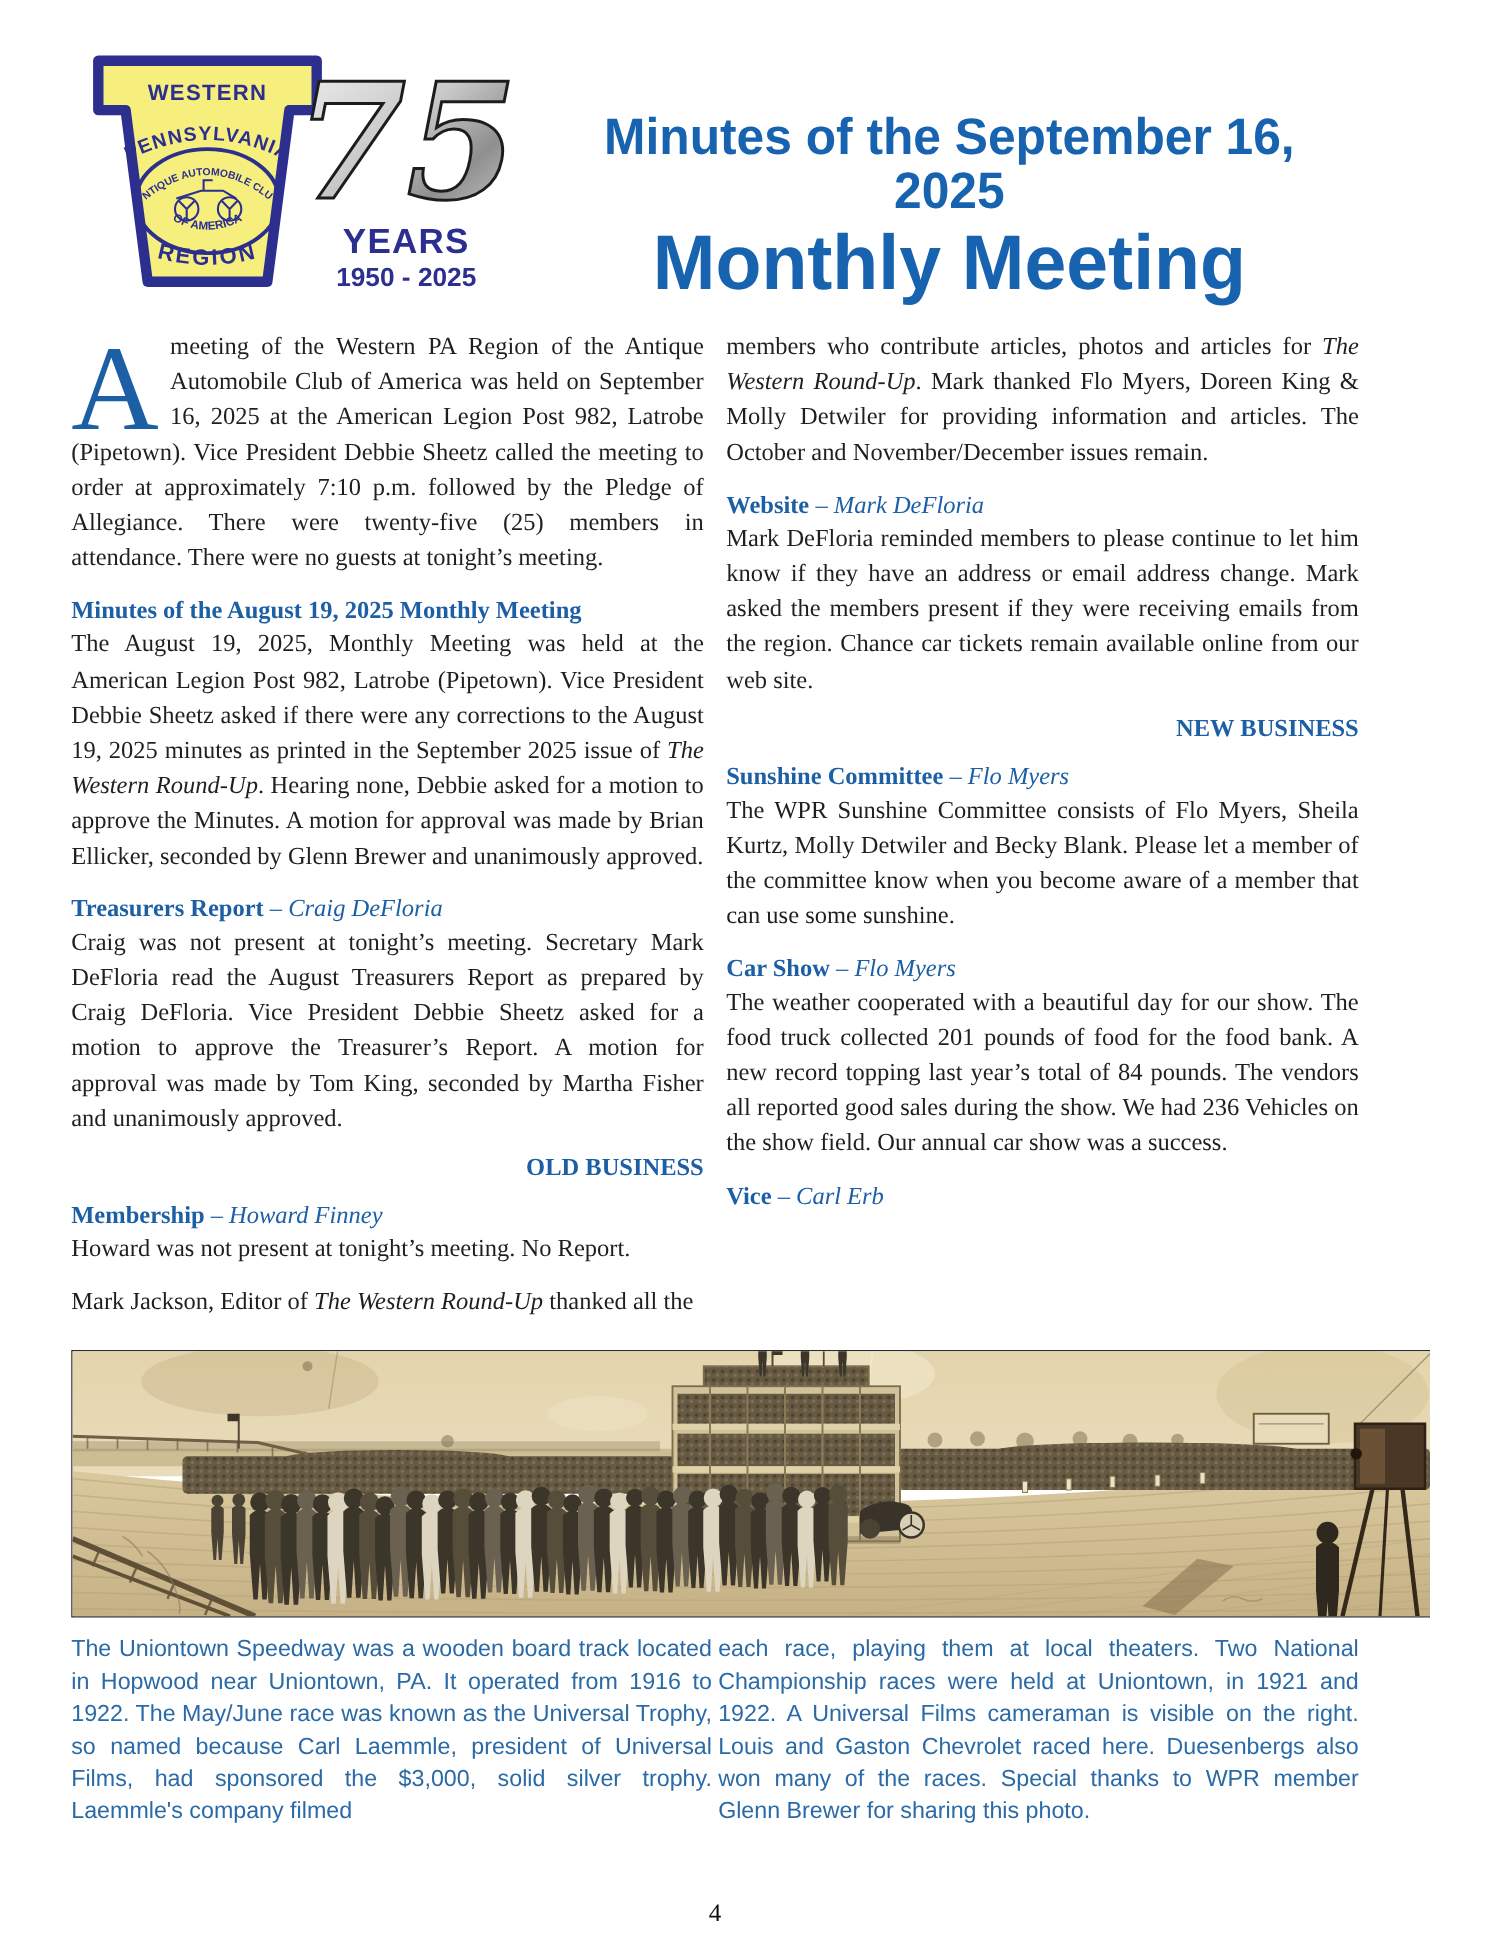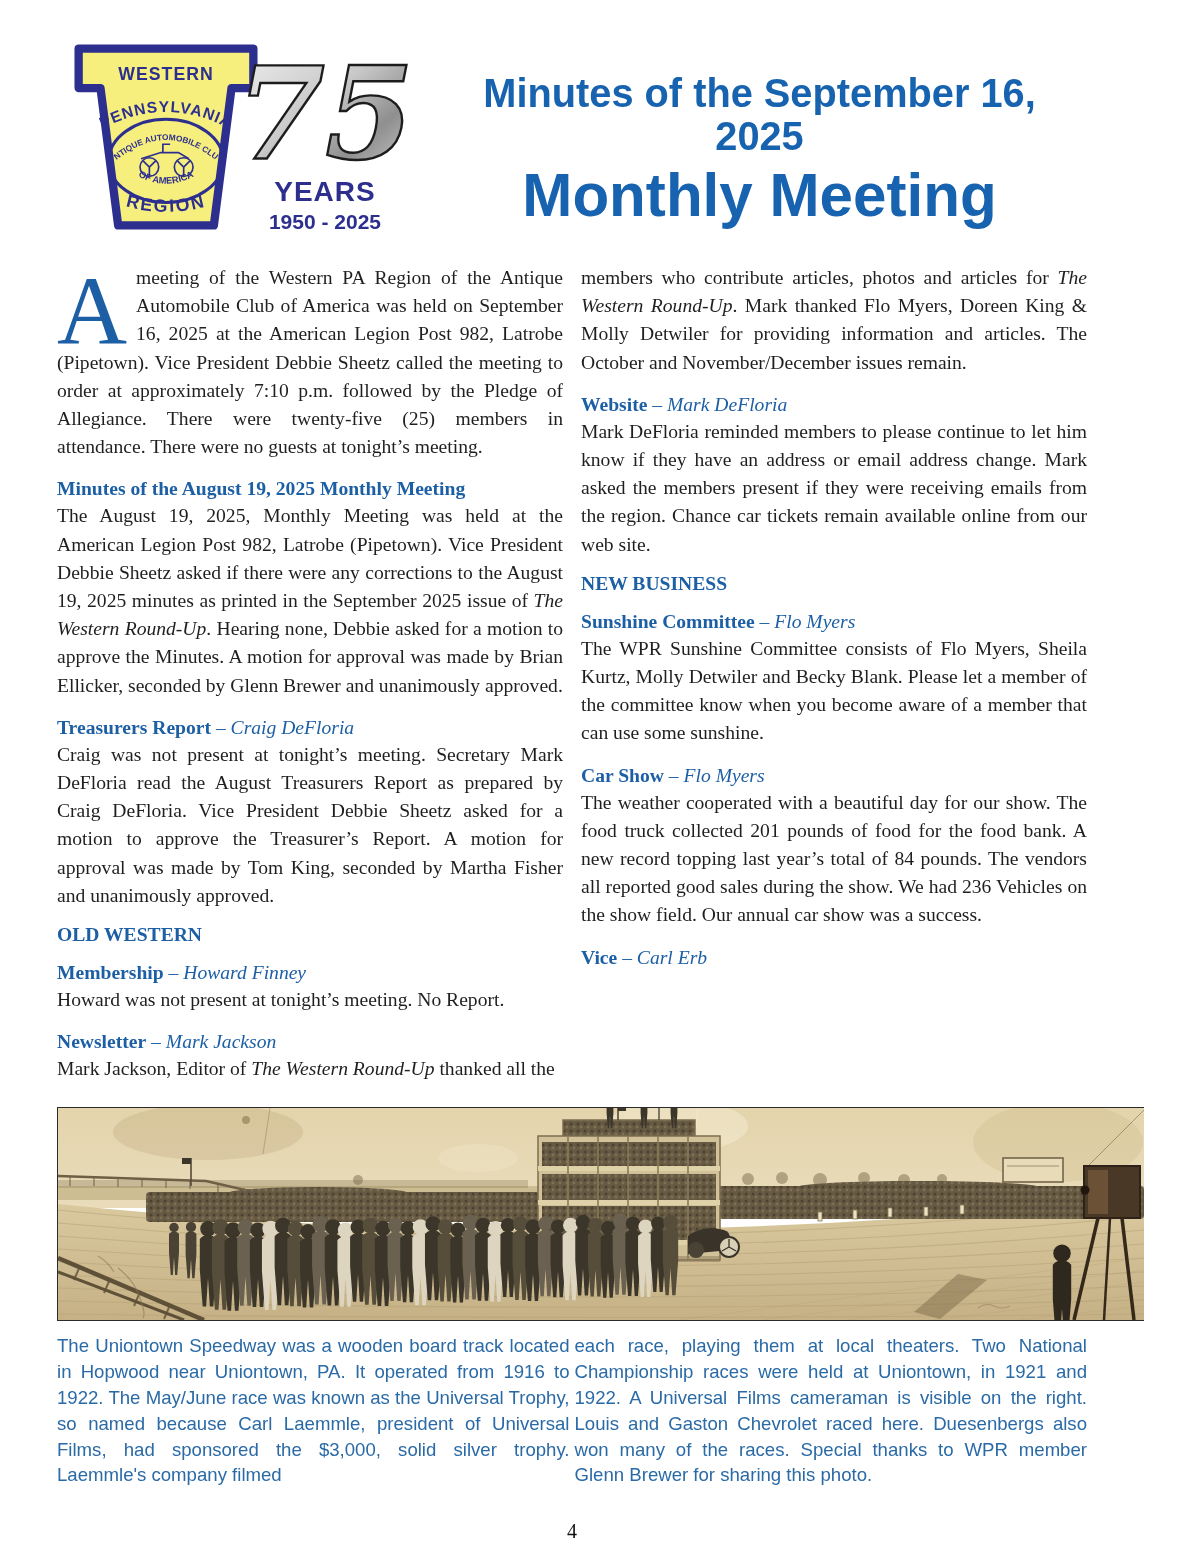--- a/index.html
+++ b/index.html
@@ -6,32 +6,32 @@
   .page{position:relative;width:1144px;height:1553px;background:#fff;overflow:hidden;
         font-family:"Liberation Serif","DejaVu Serif",serif;color:#1f1f1f;}
   
   .header{position:relative;height:250px;}
   .logo-keystone{position:absolute;left:62px;top:38px;}
   .anniv{position:absolute;left:236px;top:40px;width:178px;text-align:center;}
   .anniv-years{font-family:"Liberation Sans",sans-serif;font-weight:bold;color:#2d2f8f;
                font-size:28px;letter-spacing:1px;margin-top:-6px;}
   .anniv-range{font-family:"Liberation Sans",sans-serif;font-weight:bold;color:#2d2f8f;
                font-size:21px;margin-top:2px;}
-  .titles{position:absolute;left:425px;right:50px;top:72px;text-align:center;color:#1763af;
+  .titles{position:absolute;left:425px;right:50px;top:88px;text-align:center;color:#1763af;
           font-family:"Liberation Sans",sans-serif;font-weight:bold;}
   .title1{font-size:41px;line-height:1.05;transform:scaleX(.97);transform-origin:center;}
   .title2{font-size:62px;line-height:1.0;margin-top:6px;transform:scaleX(.97);transform-origin:center;}
   
   .content{margin:0 57px;}
   .cols{display:grid;grid-template-columns:1fr 1fr;column-gap:18px;margin-top:14px;}
   p.body{font-size:19.6px;line-height:28.2px;text-align:justify;margin:0 0 14px;}
   h3.sec{font-size:19.6px;line-height:27px;color:#1d5fa5;margin:0;font-weight:normal;}
   .seg-b{font-weight:bold;}
   .seg-i{font-style:italic;}
-  .divider{color:#1d5fa5;font-weight:bold;text-align:left;font-size:19.6px;margin:9px 0 13px;}
+  .divider{color:#1d5fa5;font-weight:bold;text-align:right;font-size:19.6px;margin:9px 0 13px;}
   .dropcap{float:left;font-size:97px;line-height:75px;padding:9px 9px 0 0;color:#1d5fa5;}
   
   .photo-heading{margin-top:16px;text-align:center;font-family:"Liberation Sans",sans-serif;
                  font-weight:bold;font-size:27px;color:#1763af;}
   .photo-wrap{position:relative;margin-top:10px;width:1086px;}
   .photo-frame{width:1086px;height:212px;border:1px solid #2b2b2b;display:block;}
   .credit{position:absolute;right:-21px;bottom:0;height:212px;
           font-family:"Liberation Sans",sans-serif;font-size:12.5px;color:#1a1a1a;
           writing-mode:vertical-rl;transform:rotate(180deg);letter-spacing:.2px;}
   .captions{display:grid;grid-template-columns:1fr 1fr;column-gap:5px;margin-top:12px;}
@@ -105,26 +105,25 @@
 
       <div>
         <p class="body"><span class="dropcap">A</span><span><span>meeting of the Western PA Region of the Antique Automobile Club of America was held on September 16, 2025 at the American Legion Post 982, Latrobe (Pipetown). Vice President Debbie Sheetz called the meeting to order at approximately 7:10 p.m. followed by the Pledge of Allegiance. There were twenty-five (25) members in attendance. There were no guests at tonight’s meeting.</span></span></p>
 
         <h3 class="sec"><span class="seg-b">Minutes of the August 19, 2025 Monthly Meeting</span></h3>
         <p class="body"><span>The August 19, 2025, Monthly Meeting was held at the American Legion Post 982, Latrobe (Pipetown). Vice President Debbie Sheetz asked if there were any corrections to the August 19, 2025 minutes as printed in the September 2025 issue of </span><span class="seg-i">The Western Round-Up</span><span>. Hearing none, Debbie asked for a motion to approve the Minutes. A motion for approval was made by Brian Ellicker, seconded by Glenn Brewer and unanimously approved.</span></p>
 
         <h3 class="sec"><span class="seg-b">Treasurers Report</span><span> – </span><span class="seg-i">Craig DeFloria</span></h3>
         <p class="body"><span>Craig was not present at tonight’s meeting. Secretary Mark DeFloria read the August Treasurers Report as prepared by Craig DeFloria. Vice President Debbie Sheetz asked for a motion to approve the Treasurer’s Report. A motion for approval was made by Tom King, seconded by Martha Fisher and unanimously approved.</span></p>
 
-        <div class="divider">OLD WESTERN</div>
+        <div class="divider">OLD BUSINESS</div>
 
         <h3 class="sec"><span class="seg-b">Membership</span><span> – </span><span class="seg-i">Howard Finney</span></h3>
         <p class="body"><span>Howard was not present at tonight’s meeting. No Report.</span></p>
 
-        <h3 class="sec"><span class="seg-b">Newsletter</span><span> – </span><span class="seg-i">Mark Jackson</span></h3>
         <p class="body"><span>Mark Jackson, Editor of </span><span class="seg-i">The Western Round-Up</span><span> thanked all the</span></p>
       </div>
 
       <div>
         <p class="body"><span>members who contribute articles, photos and articles for </span><span class="seg-i">The Western Round-Up</span><span>. Mark thanked Flo Myers, Doreen King &amp; Molly Detwiler for providing information and articles. The October and November/December issues remain.</span></p>
 
         <h3 class="sec"><span class="seg-b">Website</span><span> – </span><span class="seg-i">Mark DeFloria</span></h3>
         <p class="body"><span>Mark DeFloria reminded members to please continue to let him know if they have an address or email address change. Mark asked the members present if they were receiving emails from the region. Chance car tickets remain available online from our web site.</span></p>
 
         <div class="divider">NEW BUSINESS</div>

